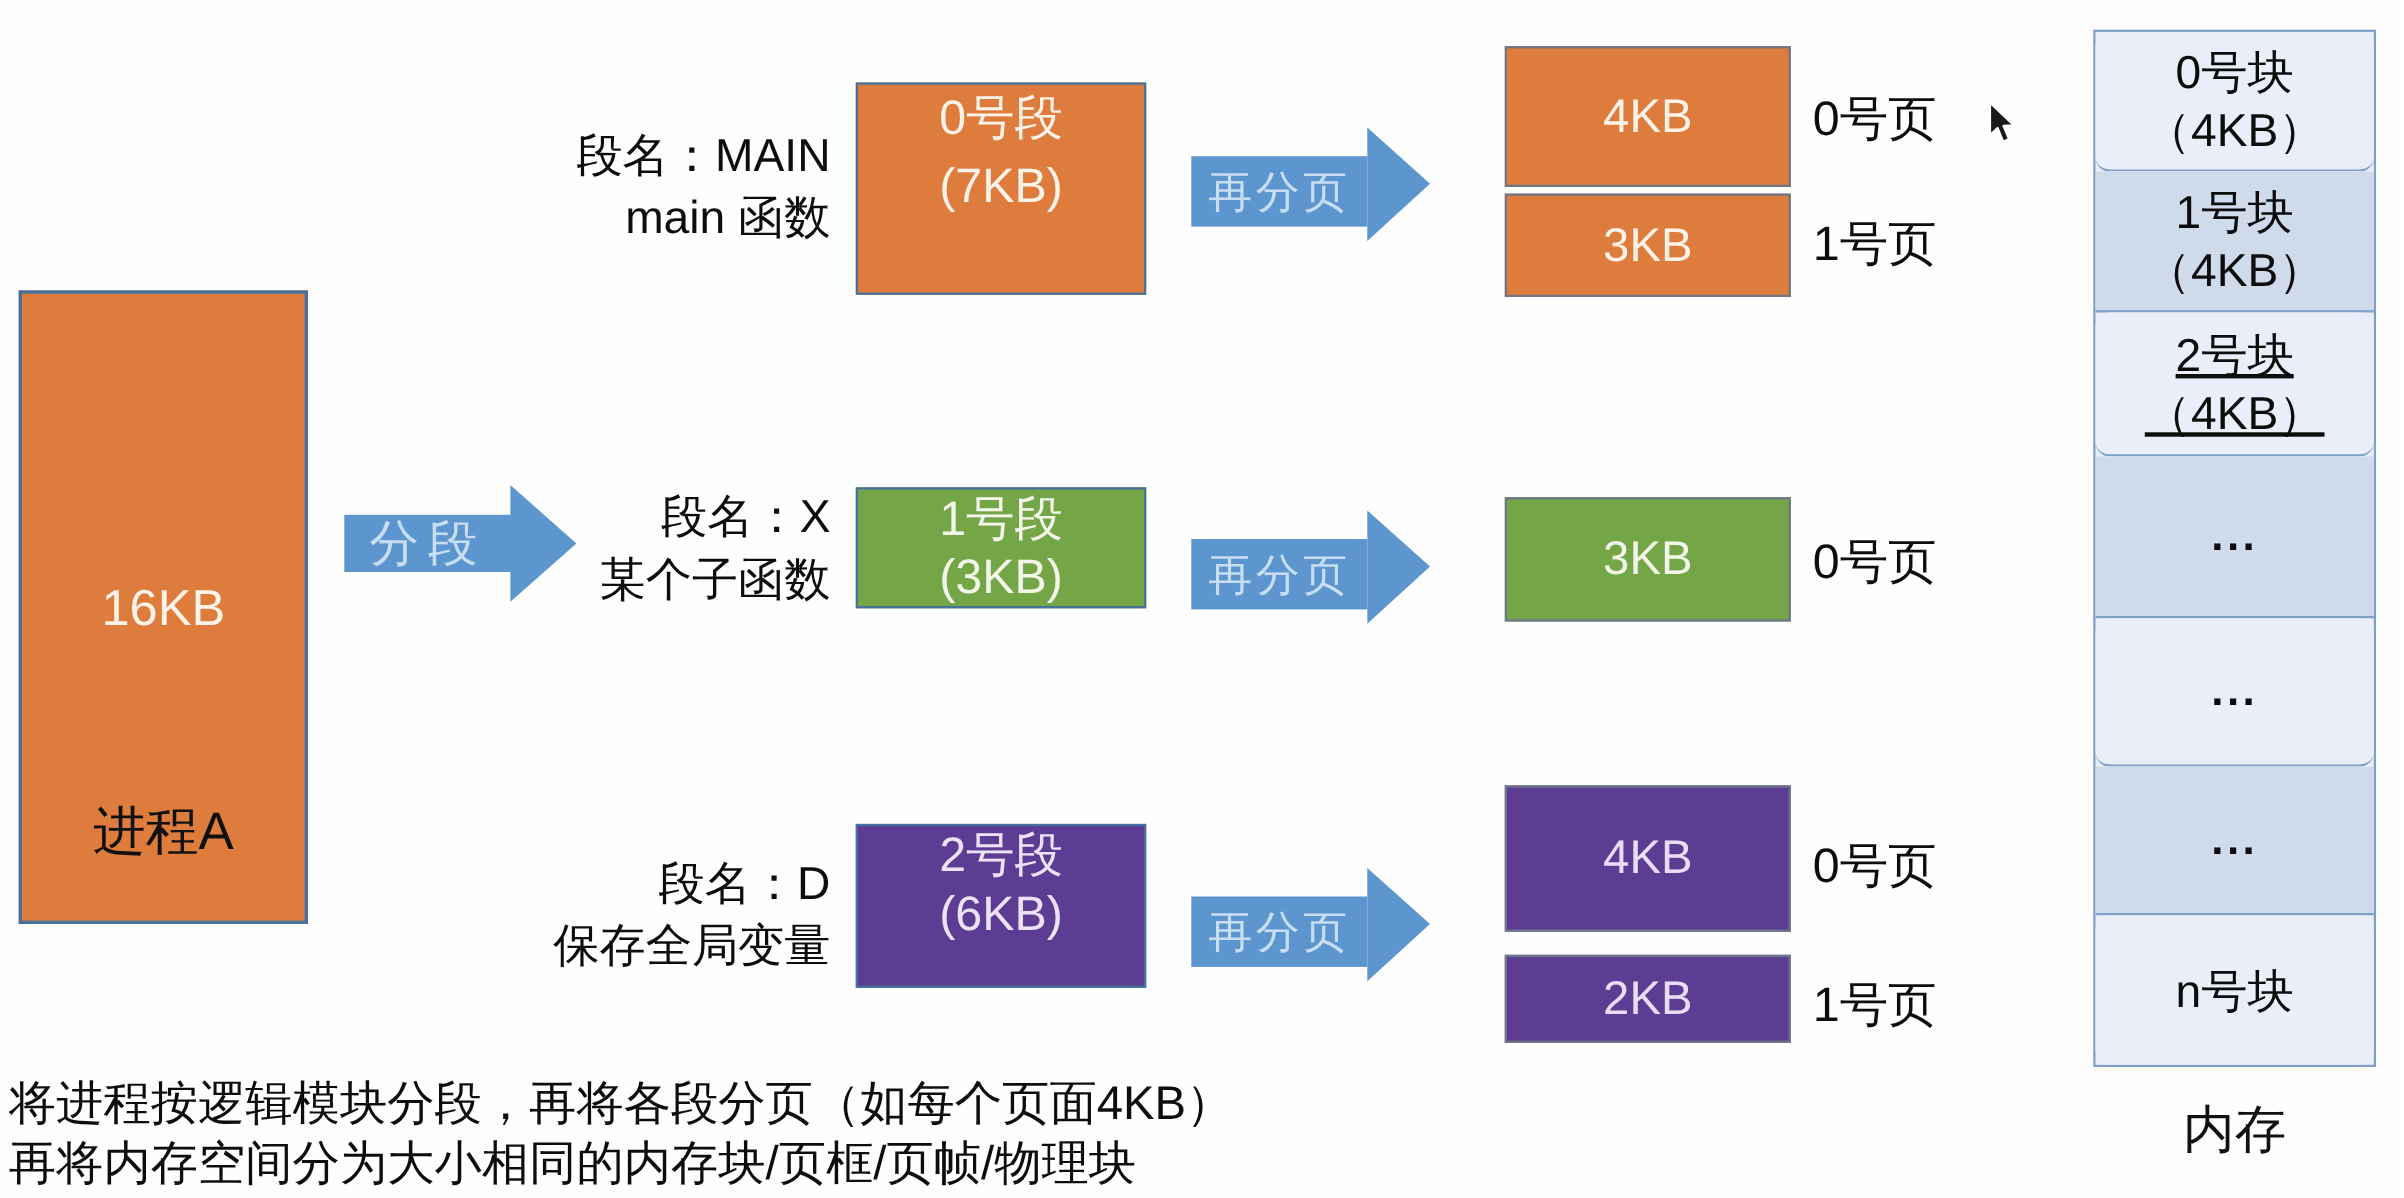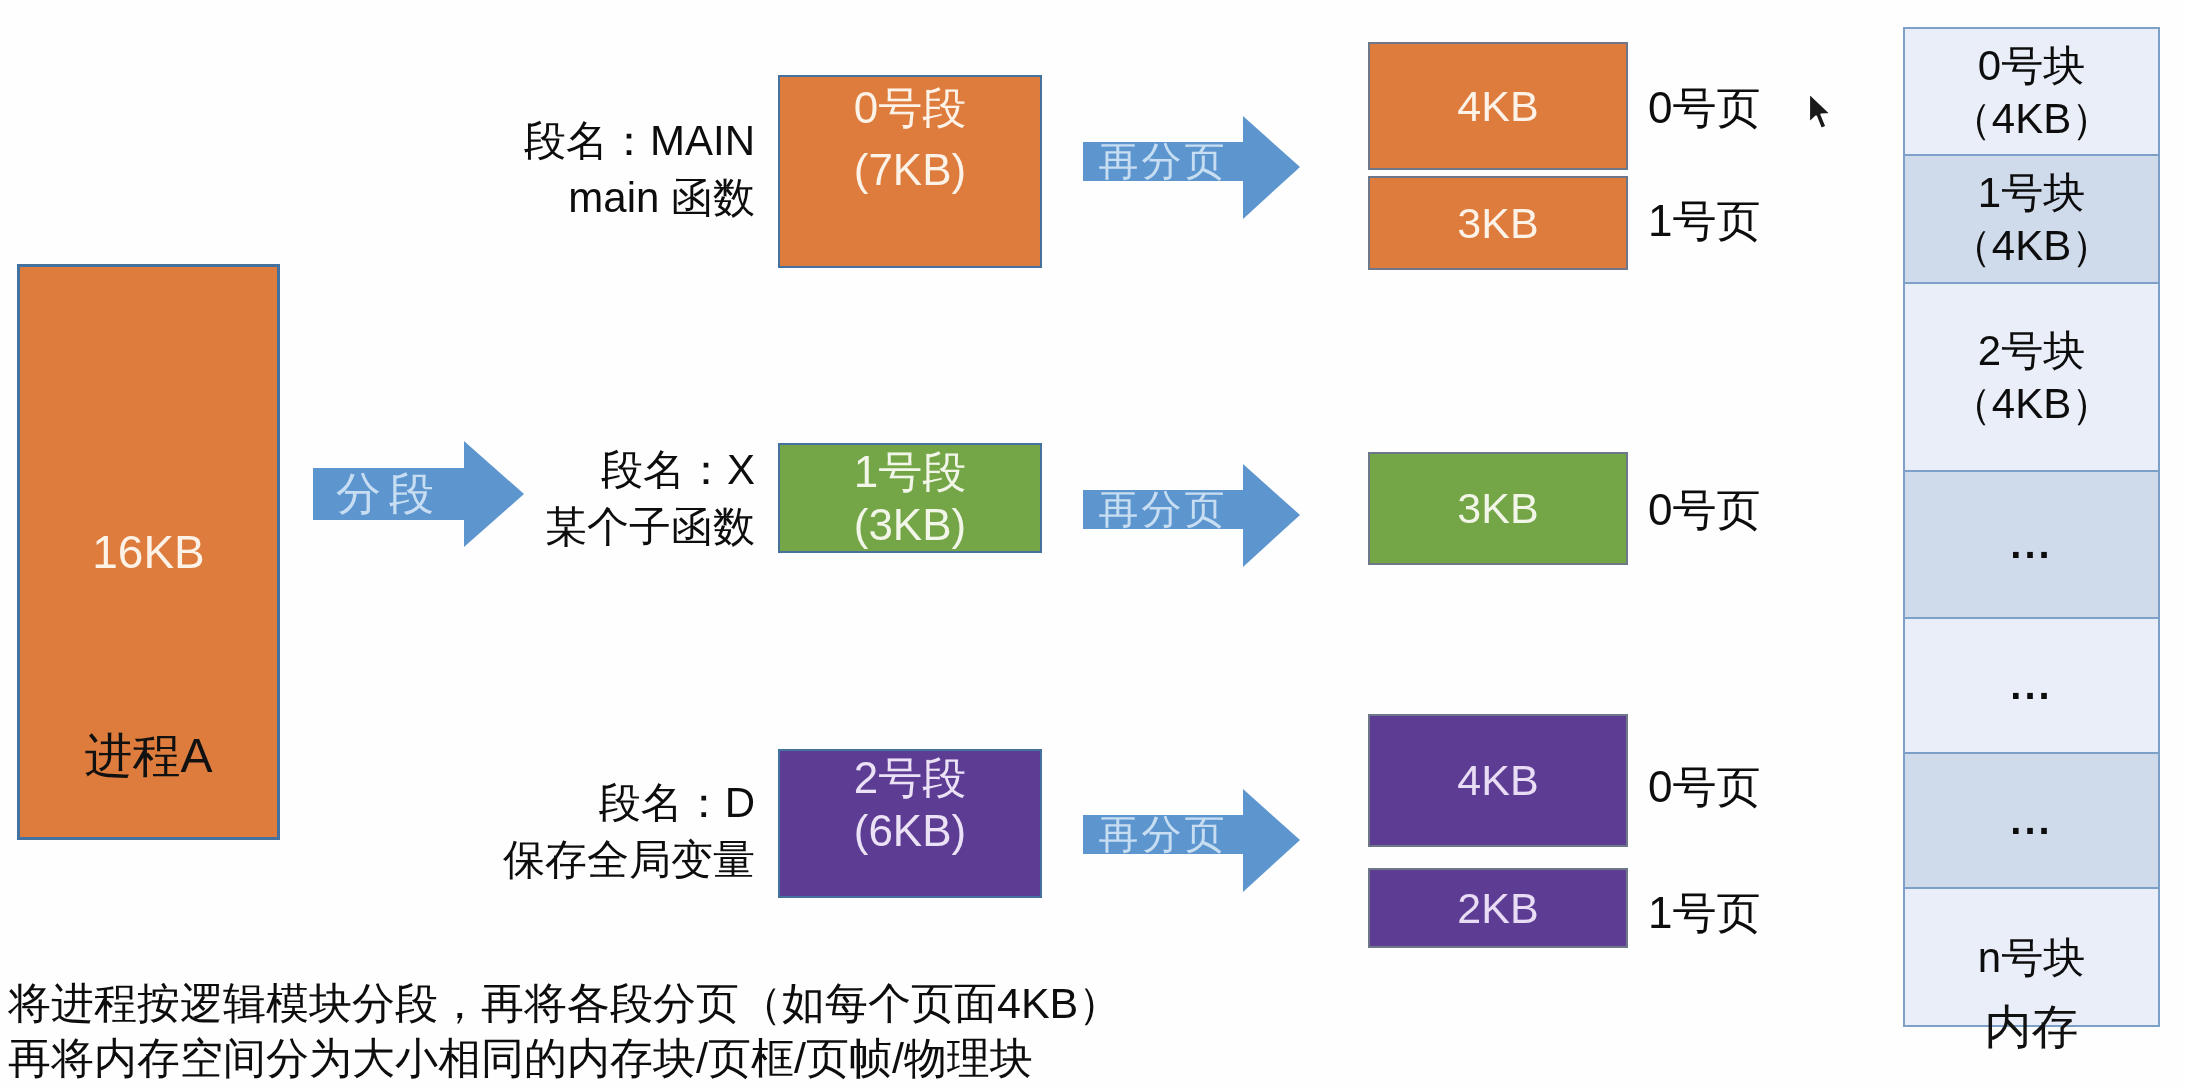--- a/index.html
+++ b/index.html
@@ -30,21 +30,21 @@
   #row-label-2{top:774px;}
 
   
   .seg-box{left:778px;width:264px;border:2px solid var(--box_border);box-sizing:border-box;
            text-align:center;font-size:44px;}
   #seg-box-0{top:75px;height:193px;background:var(--orange);color:#fdf2e7;line-height:62px;}
   #seg-box-1{top:443px;height:110px;background:var(--green);color:#f2f6e9;line-height:53px;}
   #seg-box-2{top:749px;height:149px;background:var(--purple);color:#ece2f6;line-height:53px;}
 
   
-  .repage-body{left:1083px;width:160px;height:39px;}
+  .repage-body{left:1083px;width:160px;height:64px;}
   .repage-body span{font-size:40px;color:var(--arrow_text);letter-spacing:3px;}
   .repage-head{left:1243px;border-top:51px solid transparent;border-bottom:52px solid transparent;
                border-left:57px solid var(--arrow_blue);}
   #repage-body-0{top:142px;} #repage-head-0{top:116px;}
   #repage-body-1{top:490px;} #repage-head-1{top:464px;}
   #repage-body-2{top:815px;} #repage-head-2{top:789px;}
 
   
   .page-box{left:1368px;width:260px;border:2px solid #6d7788;box-sizing:border-box;
             text-align:center;font-size:43px;}
@@ -59,24 +59,24 @@
   #plabel-0a{top:79px;} #plabel-0b{top:192px;} #plabel-1a{top:481px;}
   #plabel-2a{top:758px;} #plabel-2b{top:884px;}
 
   
   #memory-col{left:1903px;top:27px;width:257px;border:2px solid var(--memory_border);
               box-sizing:border-box;background:var(--memory_light);}
   .mem-row{border-bottom:2px solid var(--memory_border);box-sizing:border-box;
            display:flex;flex-direction:column;align-items:center;justify-content:center;
            font-size:42px;line-height:53px;color:#0d0d0d;}
   .mem-row:last-child{border-bottom:none;}
-  .mem-light{background:var(--memory_light);}
+  .mem-light{background:var(--memory_light);border-radius:13px;}
   .mem-dark{background:var(--memory_dark);text-align:center;}
   .mem-dots{font-size:40px;font-weight:bold;letter-spacing:3px;}
-  #mem-row-0{height:127px;} #mem-row-1{height:128px;} #mem-row-2{height:188px;}
+  #mem-row-0{height:127px;} #mem-row-1{height:128px;} #mem-row-2{height:131px;text-decoration:underline;}
   #mem-row-3{height:147px;} #mem-row-4{height:135px;} #mem-row-5{height:135px;}
   #mem-row-6{height:136px;}
   #mem-caption{left:1903px;top:996px;width:257px;text-align:center;font-size:47px;}
 
   
   #footer{left:8px;top:976px;font-size:43px;line-height:55px;color:#0d0d0d;}
 
   
   #cursor{left:1806px;top:92px;}
 </style>

